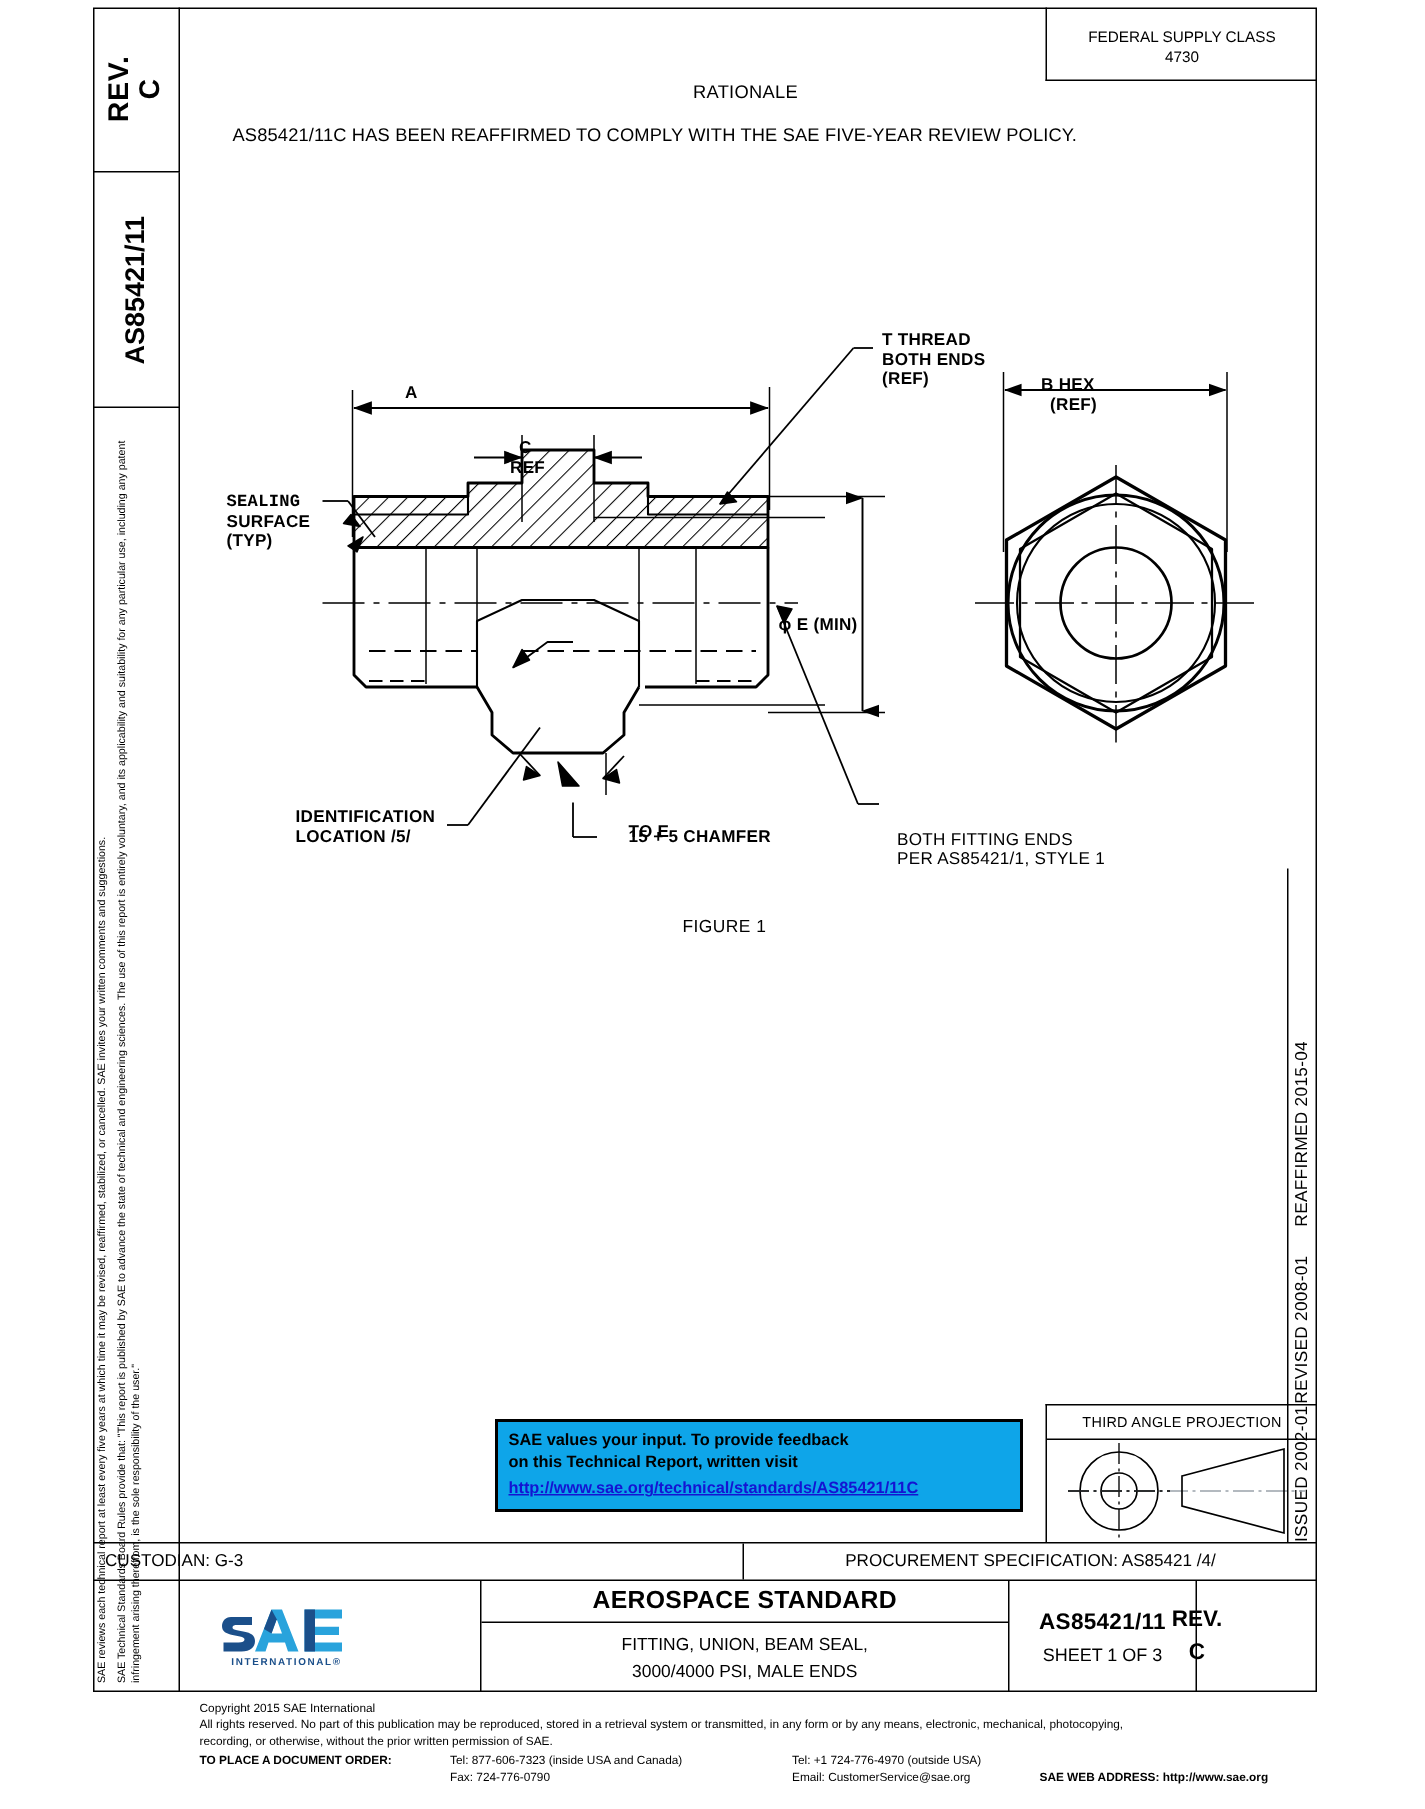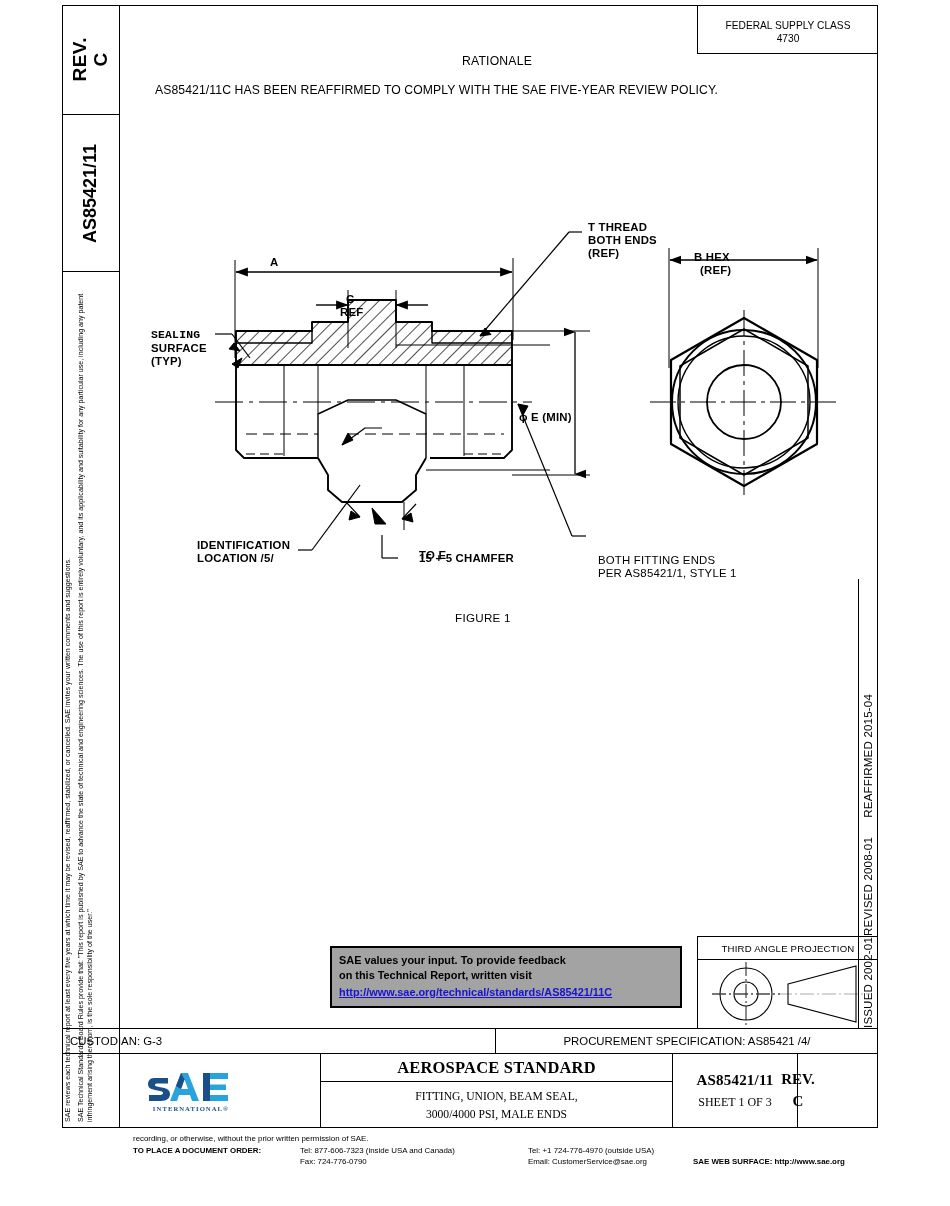--- a/index.html
+++ b/index.html
@@ -36,35 +36,35 @@
 
   
   .drawing{position:absolute;left:120px;top:190px;width:740px;height:440px;}
   .drawing svg{display:block;}
 
   .lbl{position:absolute;font-weight:bold;font-size:11.4px;line-height:1.24;letter-spacing:.2px;}
   .lbl.reg{font-weight:normal;}
   .fig1{position:absolute;left:455px;top:611px;font-size:11.6px;letter-spacing:.3px;}
 
   
-  .fbbox{position:absolute;left:330px;top:946px;width:352px;height:62px;border:2.4px solid #000;box-sizing:border-box;background:#a3a3a3;padding:5px 7px 0 7px;}
+  .fbbox{position:absolute;left:330px;top:946px;width:352px;height:62px;border:2.4px solid #000;box-sizing:border-box;background:#0ea5e9;padding:5px 7px 0 7px;}
   .fbbox div{font-size:10.9px;font-weight:bold;line-height:1.34;}
   .fbbox a{color:#1414d2;text-decoration:underline;font-weight:bold;font-size:10.9px;}
 
   
   .tap{position:absolute;left:697px;top:936px;width:181px;height:92px;border-left:1.2px solid #000;border-top:1.2px solid #000;box-sizing:border-box;}
   .tap-hdr{height:22px;border-bottom:1.2px solid #000;display:flex;align-items:center;justify-content:center;font-size:9.6px;letter-spacing:.2px;}
 
   
   .cust{position:absolute;left:62px;top:1028px;width:816px;height:26px;border-top:1.6px solid #000;border-bottom:1.6px solid #000;box-sizing:border-box;}
   .cust-l{position:absolute;left:0;top:0;width:434px;height:100%;border-right:1.2px solid #000;box-sizing:border-box;display:flex;align-items:center;padding-left:8px;font-size:11.4px;}
   .cust-r{position:absolute;left:434px;top:0;right:0;height:100%;display:flex;align-items:center;justify-content:center;font-size:11.4px;}
 
   
-  .tb{position:absolute;left:62px;top:1054px;width:688px;height:74px;font-family:Liberation Serif, serif;}
+  .tb{position:absolute;left:62px;top:1054px;width:688px;height:74px;}
   .tb-logo{position:absolute;left:0;top:0;width:259px;height:100%;border-right:1.6px solid #000;box-sizing:border-box;display:flex;align-items:center;justify-content:center;}
   .tb-mid{position:absolute;left:259px;top:0;width:352px;height:100%;border-right:1.6px solid #000;box-sizing:border-box;}
   .tb-as{height:27px;border-bottom:1.2px solid #000;display:flex;align-items:center;justify-content:center;font-size:16.5px;font-weight:bold;letter-spacing:.2px;}
   .tb-desc{height:47px;display:flex;flex-direction:column;align-items:center;justify-content:center;font-size:11.6px;line-height:1.5;text-align:left;}
   .tb-num{position:absolute;left:611px;top:0;width:125px;height:100%;border-right:1.6px solid #000;box-sizing:border-box;display:flex;flex-direction:column;align-items:center;justify-content:center;}
   .tb-num .n{font-size:15px;font-weight:bold;letter-spacing:.2px;}
   .tb-num .s{font-size:12px;margin-top:6px;}
   .tb-rev{position:absolute;left:736px;top:0;right:0;height:100%;display:flex;flex-direction:column;align-items:center;justify-content:center;font-size:15px;font-weight:bold;line-height:1.45;}
 
   
@@ -309,24 +309,26 @@
       <div class="n">AS85421/11</div>
       <div class="s">SHEET 1 OF 3</div>
     </div>
     <div class="tb-rev">
       <div>REV.</div>
       <div>C</div>
     </div>
   </div>
 
   <div class="copy">
+    <div>Copyright 2015 SAE International</div>
+    <div>All rights reserved. No part of this publication may be reproduced, stored in a retrieval system or transmitted, in any form or by any means, electronic, mechanical, photocopying,</div>
     <div>recording, or otherwise, without the prior written permission of SAE.</div>
     <div class="order" style="height:24px;">
       <span class="c1">TO PLACE A DOCUMENT ORDER:</span>
       <span class="c2 b">Tel: 877-606-7323 (inside USA and Canada)</span>
       <span class="c3 b">Tel: +1 724-776-4970 (outside USA)</span>
       <span class="c2b b">Fax: 724-776-0790</span>
       <span class="c3b b">Email: CustomerService@sae.org</span>
-      <span class="c4">SAE WEB SURFACE: http://www.sae.org</span>
+      <span class="c4">SAE WEB ADDRESS: http://www.sae.org</span>
     </div>
   </div>
 
 </div>
 
 </body></html>

